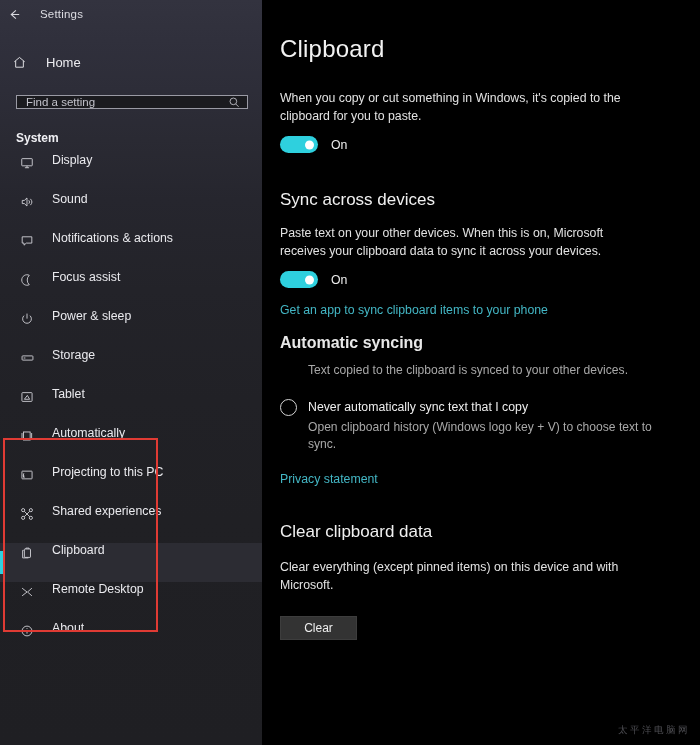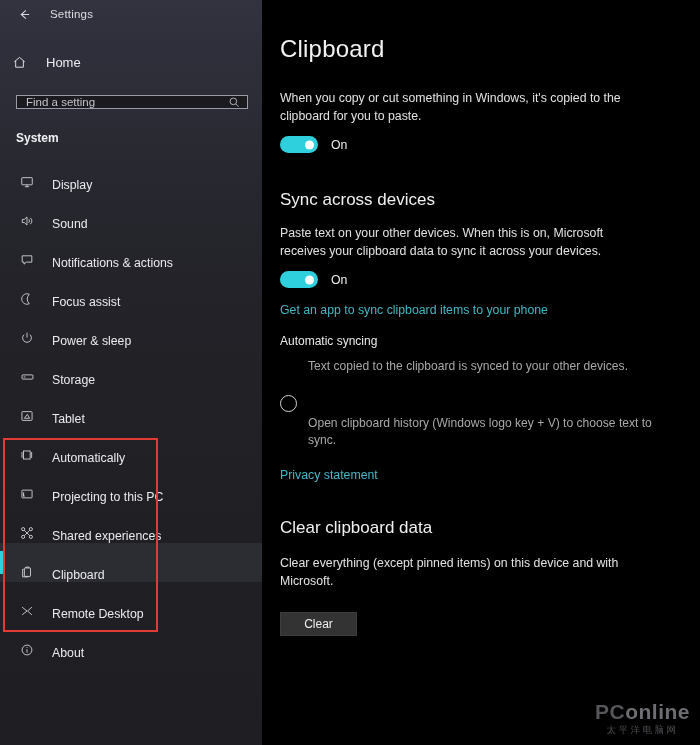--- a/index.html
+++ b/index.html
@@ -25,21 +25,20 @@
         #2a2a33 140px, #26262e 200px, #232329 290px,
         #212126 400px, #202024 520px, #1f1f23 745px);
     flex: 0 0 262px;
     overflow: hidden;
   }
 
   .titlebar {
     height: 28px;
     display: flex;
     align-items: center;
-    padding-left: 10px;
   }
   .back-btn {
     width: 28px; height: 22px;
     display: flex; align-items: center; justify-content: center;
     color: #d8d8de;
   }
   .back-btn svg { display:block; }
   .title-text {
     margin-left: 12px;
     font-size: 11.5px;
@@ -78,21 +77,21 @@
   .section-head {
     margin: 22px 0 0 16px;
     font-size: 12px;
     font-weight: bold;
     color: #f0f0f4;
   }
 
   .navlist { margin-top: 8px; position: relative; }
   .navitem {
     position: relative;
-    display: flex; align-items: flex-end;
+    display: flex; align-items: flex-start;
     height: 39px;
     padding-left: 16px;
   }
   .navitem .ico {
     width: 22px; height: 20px;
     display: flex; align-items: center; justify-content: center;
     color: #d6d6dc;
     flex: 0 0 22px;
   }
   .navitem .lbl {
@@ -172,22 +171,23 @@
     display: inline-block;
     margin-top: 15px;
     color: #43b6c4;
     font-size: 12.3px;
     text-decoration: none;
     cursor: pointer;
   }
 
   .sub-head {
     margin-top: 16px;
-    font-size: 12px;
+    font-size: 16px;
     color: #e8e8e8;
+    font-weight: bold;
   }
 
   .radio-group { margin-top: 10px; }
   .radio-row { display: flex; align-items: flex-start; }
   .radio {
     width: 17px; height: 17px;
     border-radius: 50%;
     border: 1.6px solid #d4d4d4;
     flex: 0 0 17px;
     position: relative;
@@ -471,32 +471,32 @@
     <a class="link" href="#">Get an app to sync clipboard items to your phone</a>
 
     <div class="sub-head">Automatic syncing</div>
 
     <div class="radio-group">
 
       <div class="radio-desc">Text copied to the clipboard is synced to your other devices.</div>
 
       <div class="radio-row radio-block-2">
         <span class="radio"></span>
+        <span class="radio-label">Never automatically sync text that I copy</span>
       </div>
       <div class="radio-desc">Open clipboard history (Windows logo key + V) to choose text to sync.</div>
 
     </div>
 
     <a class="link link-privacy" href="#">Privacy statement</a>
 
     <h2 class="h2 h2-clear">Clear clipboard data</h2>
 
     <p class="para p-clear">Clear everything (except pinned items) on this device and with Microsoft.</p>
 
     <button class="btn">Clear</button>
 
     <div class="watermark">
-      <div class="wm-main"><span>PC</span><span class="hl">online</span></div>
       <div class="wm-sub">太平洋电脑网</div>
     </div>
 
   </main>
 </div>
 
 </body></html>

